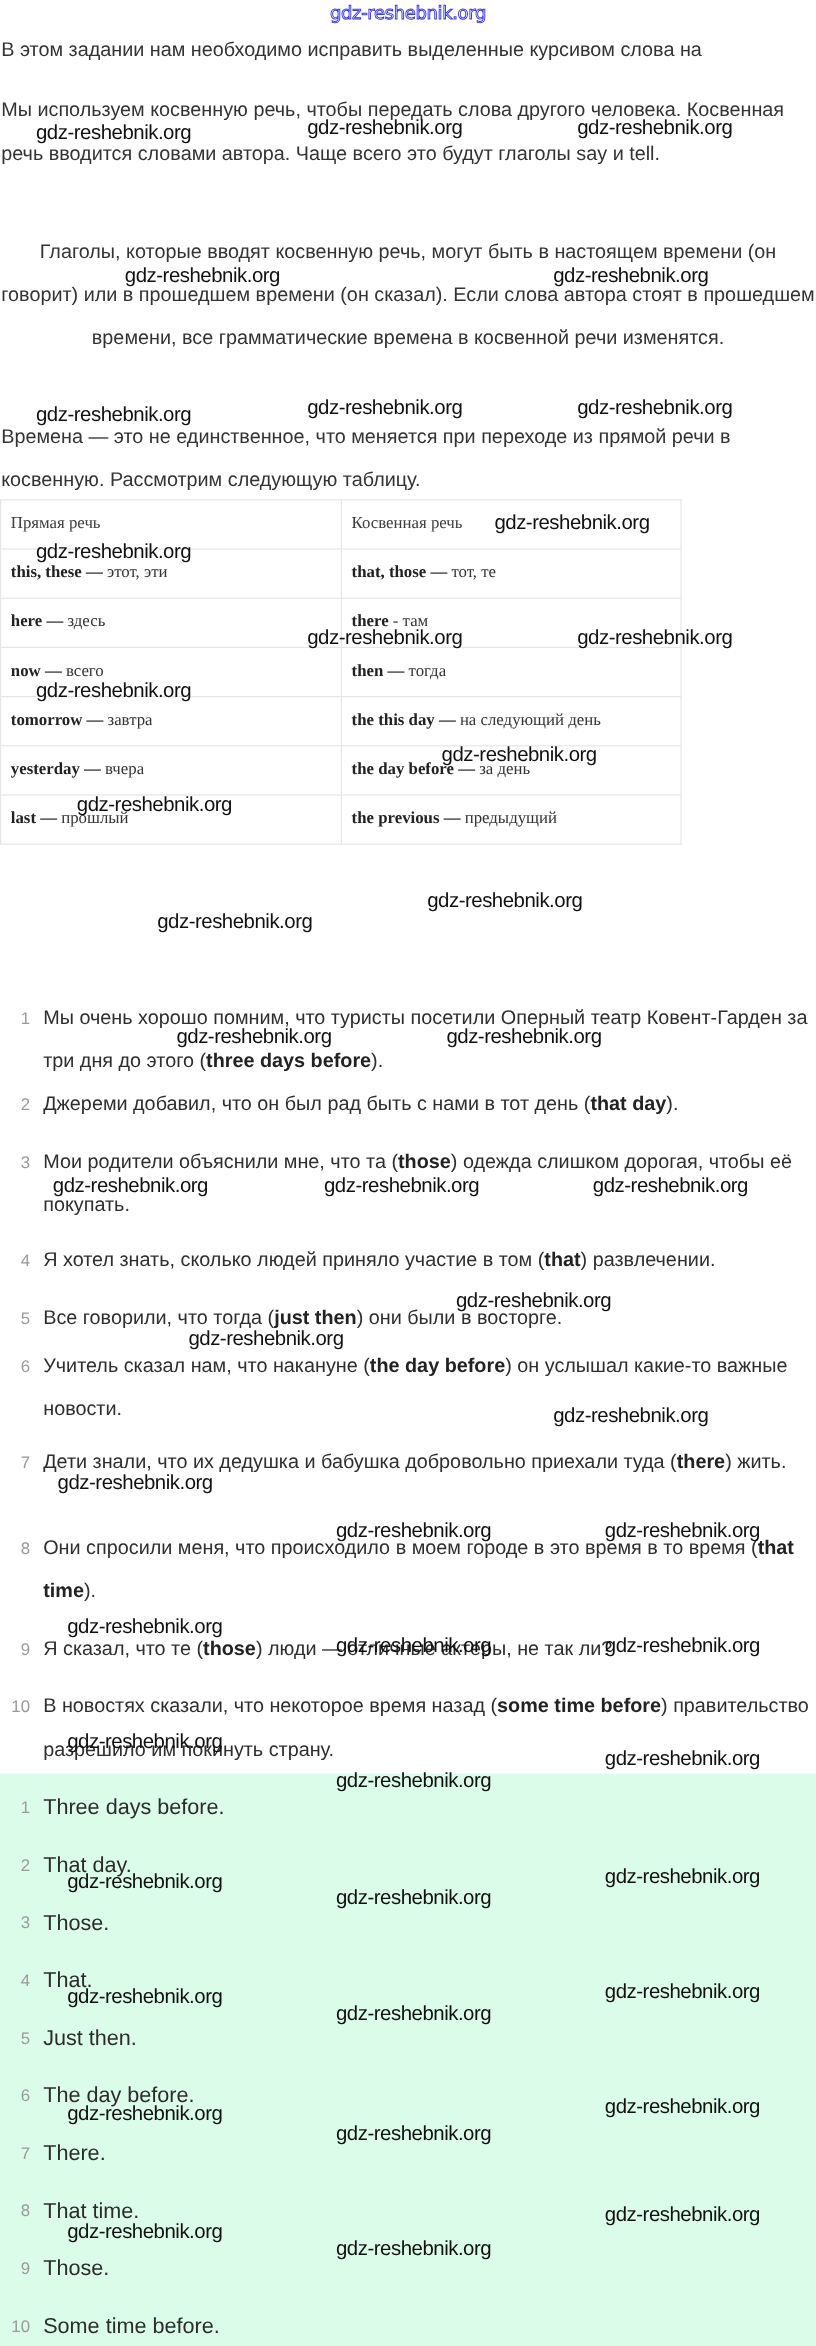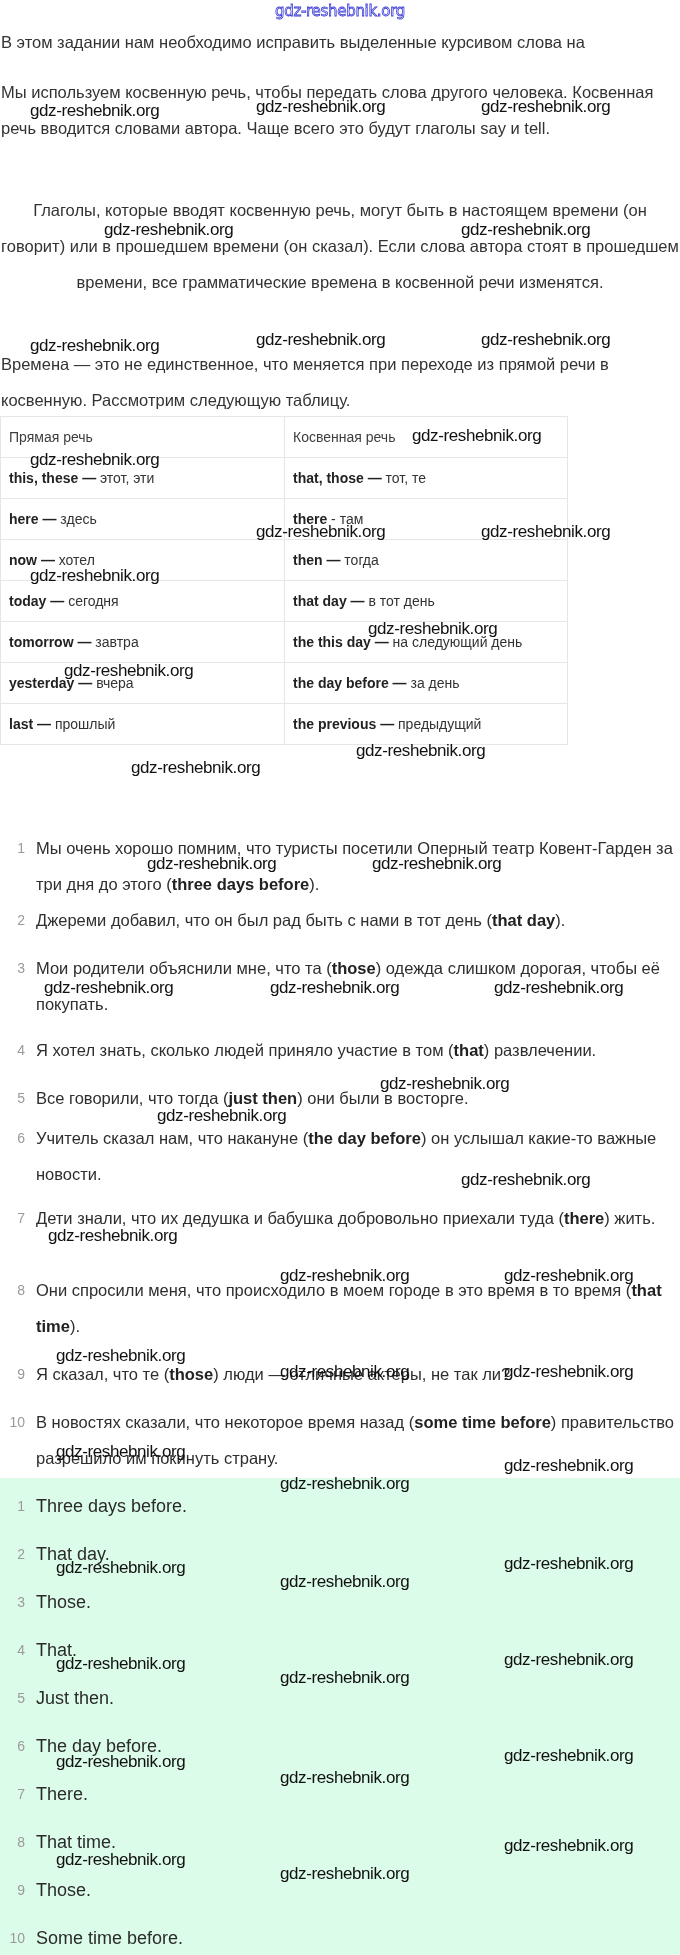--- a/index.html
+++ b/index.html
@@ -40,20 +40,21 @@
     .p4 { top: 346px; }
 
     table.compare {
       position: absolute;
       top: 416px;
       left: 0;
       width: 568px;
       border-collapse: collapse;
       font-size: 14px;
       color: #333;
+      font-family: Liberation Serif, serif;
     }
     table.compare td {
       border: 1px solid #e6e6e6;
       height: 40px;
       padding: 0 8px;
       vertical-align: middle;
       white-space: nowrap;
     }
     table.compare td.c1 { width: 267px; }
     table.compare .hdr td { color: #3d3d3d; }
@@ -130,26 +131,22 @@
     </tr>
     <tr>
         <td class="c1"><b>this, these</b><b> — </b><span>этот, эти</span></td>
         <td><b>that, those</b><b> — </b><span>тот, те</span></td>
       </tr>
     <tr>
         <td class="c1"><b>here</b><b> — </b><span>здесь</span></td>
         <td><b>there</b><span> - </span><span>там</span></td>
       </tr>
     <tr>
-        <td class="c1"><b>now</b><b> — </b><span>хотел</span></td>
+        <td class="c1"><b>now</b><b> — </b><span>всего</span></td>
         <td><b>then</b><b> — </b><span>тогда</span></td>
-      </tr>
-    <tr>
-        <td class="c1"><b>today</b><b> — </b><span>сегодня</span></td>
-        <td><b>that day</b><b> — </b><span>в тот день</span></td>
       </tr>
     <tr>
         <td class="c1"><b>tomorrow</b><b> — </b><span>завтра</span></td>
         <td><b>the this day</b><b> — </b><span>на следующий день</span></td>
       </tr>
     <tr>
         <td class="c1"><b>yesterday</b><b> — </b><span>вчера</span></td>
         <td><b>the day before</b><b> — </b><span>за день</span></td>
       </tr>
     <tr>

